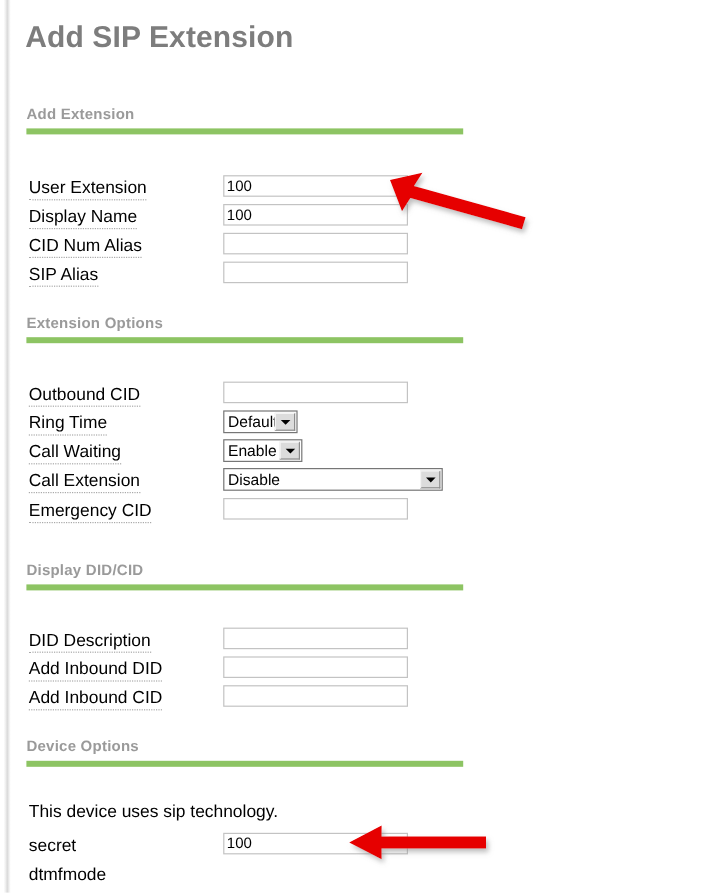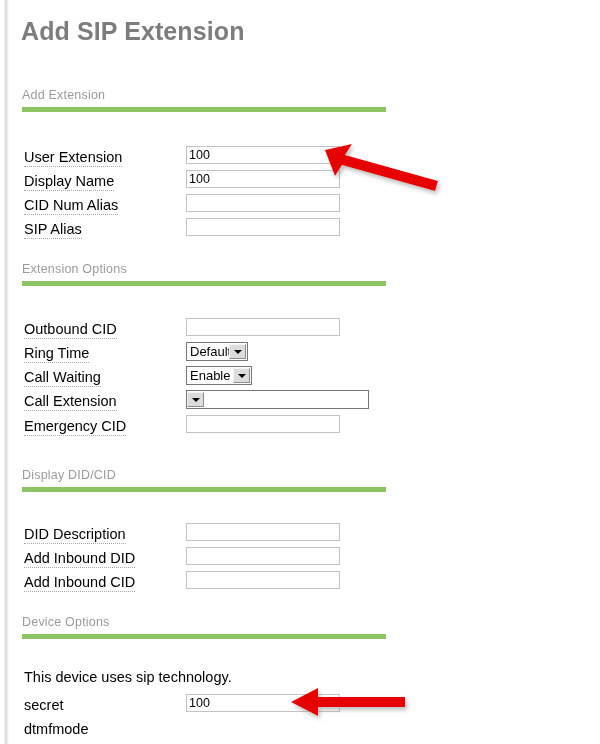--- a/index.html
+++ b/index.html
@@ -47,21 +47,21 @@
     position: absolute;
     left: 0;
     width: 600px;
   }
 
   .section-title {
     position: absolute;
     left: 22px;
     top: 0;
     font-size: 12.5px;
-    font-weight: normal;
+    font-weight: bold;
     color: #9a9a9a;
     letter-spacing: 0.2px;
     white-space: nowrap;
   }
 
   .section-rule {
     position: absolute;
     left: 22px;
     top: 19px;
     width: 364px;
@@ -233,20 +233,21 @@
       <span class="select-value">Enable</span>
       <span class="select-button">
           <span class="caret"></span>
         </span>
     </div>
   </div>
 
   <div class="field-row" style="top:390px;">
     <span class="field-label">Call Extension</span>
     <div class="select-wrap wide">
+      <span class="select-value">Disable</span>
       <span class="select-button">
           <span class="caret"></span>
         </span>
     </div>
   </div>
 
   <div class="field-row" style="top:415px;">
     <span class="field-label">Emergency CID</span>
     <input class="text-input" type="text" value="" style="">
   </div>

